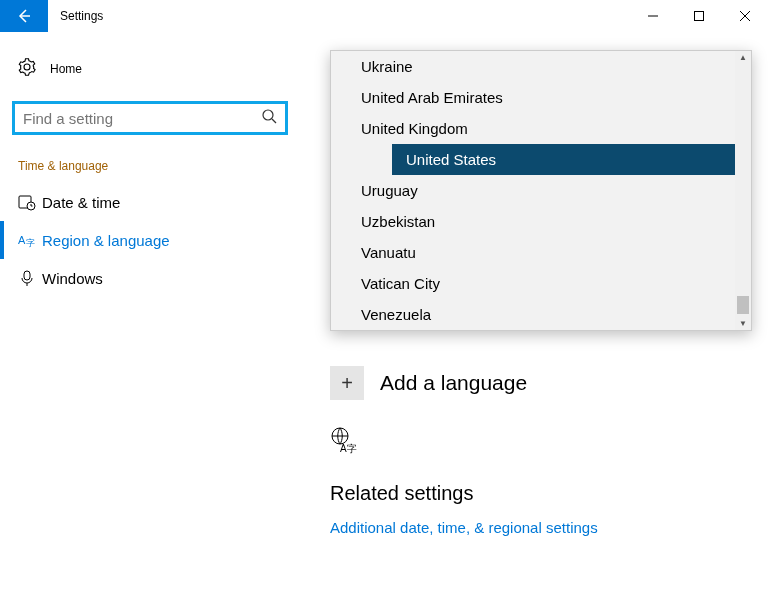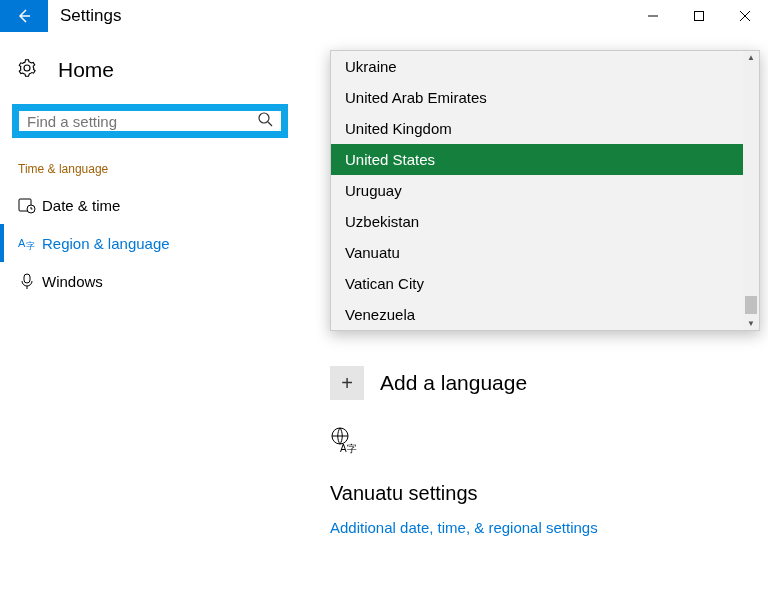--- a/index.html
+++ b/index.html
@@ -1,42 +1,42 @@
 <!DOCTYPE html>
 <html><head>
 <meta charset="utf-8">
 <style>
   * { box-sizing: border-box; margin: 0; padding: 0; font-family: "Segoe UI", Arial, sans-serif; }
   body { width: 768px; height: 606px; background: #fff; position: relative; overflow: hidden; }
 
   .titlebar { height: 32px; display: flex; align-items: stretch; background: #fff; }
   .back-btn { width: 48px; background: #0078d7; display: flex; align-items: center; justify-content: center; color: #fff; }
-  .title { flex: 0 0 auto; padding: 0 12px; font-size: 17px; line-height: 32px; color: #000; }
+  .title { flex: 0 0 auto; padding: 0 12px; font-size: 12px; line-height: 32px; color: #000; }
   .spacer { flex: 1; }
   .win-btn { width: 46px; display: flex; align-items: center; justify-content: center; color: #000; }
 
   .content { display: flex; height: calc(606px - 32px); }
 
   .sidebar { width: 300px; padding: 20px 12px 0 12px; }
-  .home { display: flex; align-items: center; gap: 22px; padding: 6px 6px 14px 6px; font-size: 21px; }
-  .search-wrap { margin: 8px 0 24px 0; border: 7px solid #0ea5e9; height: 34px; display: flex; align-items: center; padding: 0 8px; }
+  .home { display: flex; align-items: center; gap: 14px; padding: 6px 6px 14px 6px; font-size: 12px; }
+  .search-wrap { margin: 8px 0 24px 0; border: 3px solid #0ea5e9; height: 34px; display: flex; align-items: center; padding: 0 8px; }
   .search-wrap input { flex: 1; border: none; outline: none; font-size: 15px; background: transparent; }
   .search-wrap .sicon { color: #333; }
 
   .section-label { font-size: 12px; color: #a16207; padding: 0 6px 10px 6px; }
   .nav-item { display: flex; align-items: center; gap: 6px; padding: 10px 6px; font-size: 15px; color: #000; position: relative; }
   .nav-item.active { color: #0078d7; }
   .nav-item.active::before { content: ""; position: absolute; left: -12px; top: 0; bottom: 0; width: 4px; background: #0078d7; }
   .nav-item .icon { width: 18px; display: flex; justify-content: center; }
 
   .main { flex: 1; position: relative; padding: 18px 24px 0 30px; }
 
-  .dropdown { position: absolute; top: 18px; left: 30px; right: 8px; background: #f2f2f2; border: 1px solid #ccc; box-shadow: 0 4px 14px rgba(0,0,0,0.25); }
+  .dropdown { position: absolute; top: 18px; left: 30px; right: 16px; background: #f2f2f2; border: 1px solid #ccc; box-shadow: 0 4px 14px rgba(0,0,0,0.25); padding-left: 16px; }
   .dropdown .opt { padding: 7px 14px; font-size: 15px; color: #000; }
-  .dropdown .opt.selected { background: #15803d; color: #fff; }
+  .dropdown .opt.selected { background: #0c4a6e; color: #fff; margin-left: 45px; }
   .dropdown .track { position: absolute; right: 0; top: 0; bottom: 0; width: 16px; background: #f0f0f0; }
   .dropdown .thumb { position: absolute; right: 2px; width: 12px; height: 18px; bottom: 16px; background: #c0c0c0; }
   .dropdown .arrow-up, .dropdown .arrow-down { position: absolute; right: 4px; font-size: 8px; color: #555; }
   .dropdown .arrow-up { top: 2px; } .dropdown .arrow-down { bottom: 2px; }
 
   .below-drop { margin-top: 312px; }
   .add-lang { display: flex; align-items: center; gap: 16px; padding: 4px 0 20px 0; }
   .plus-box { width: 34px; height: 34px; background: #e5e5e5; display: flex; align-items: center; justify-content: center; font-size: 20px; color: #333; }
   .add-lang-label { font-size: 21px; }
 
@@ -145,21 +145,21 @@
       <div class="lang-row">
         <div class="lang-icon">
           <svg width="30" height="30" viewBox="0 0 30 30">
               <circle cx="10" cy="10" r="8" stroke="#000" fill="none"></circle>
               <path d="M2 10h16M10 2c3 4 3 12 0 16M10 2c-3 4-3 12 0 16" stroke="#000" fill="none"></path>
               <text x="10" y="26" font-size="10" fill="#000">A字</text>
             </svg>
         </div>
       </div>
 
-      <div class="related-h">Vanuatu settings</div>
+      <div class="related-h">Related settings</div>
       <div class="related-link">Additional date, time, &amp; regional settings</div>
     </div>
 
     <div class="dropdown">
       <div id="opts">
           <div class="opt">Ukraine</div>
           <div class="opt">United Arab Emirates</div>
           <div class="opt">United Kingdom</div>
           <div class="opt selected">United States</div>
           <div class="opt">Uruguay</div>

